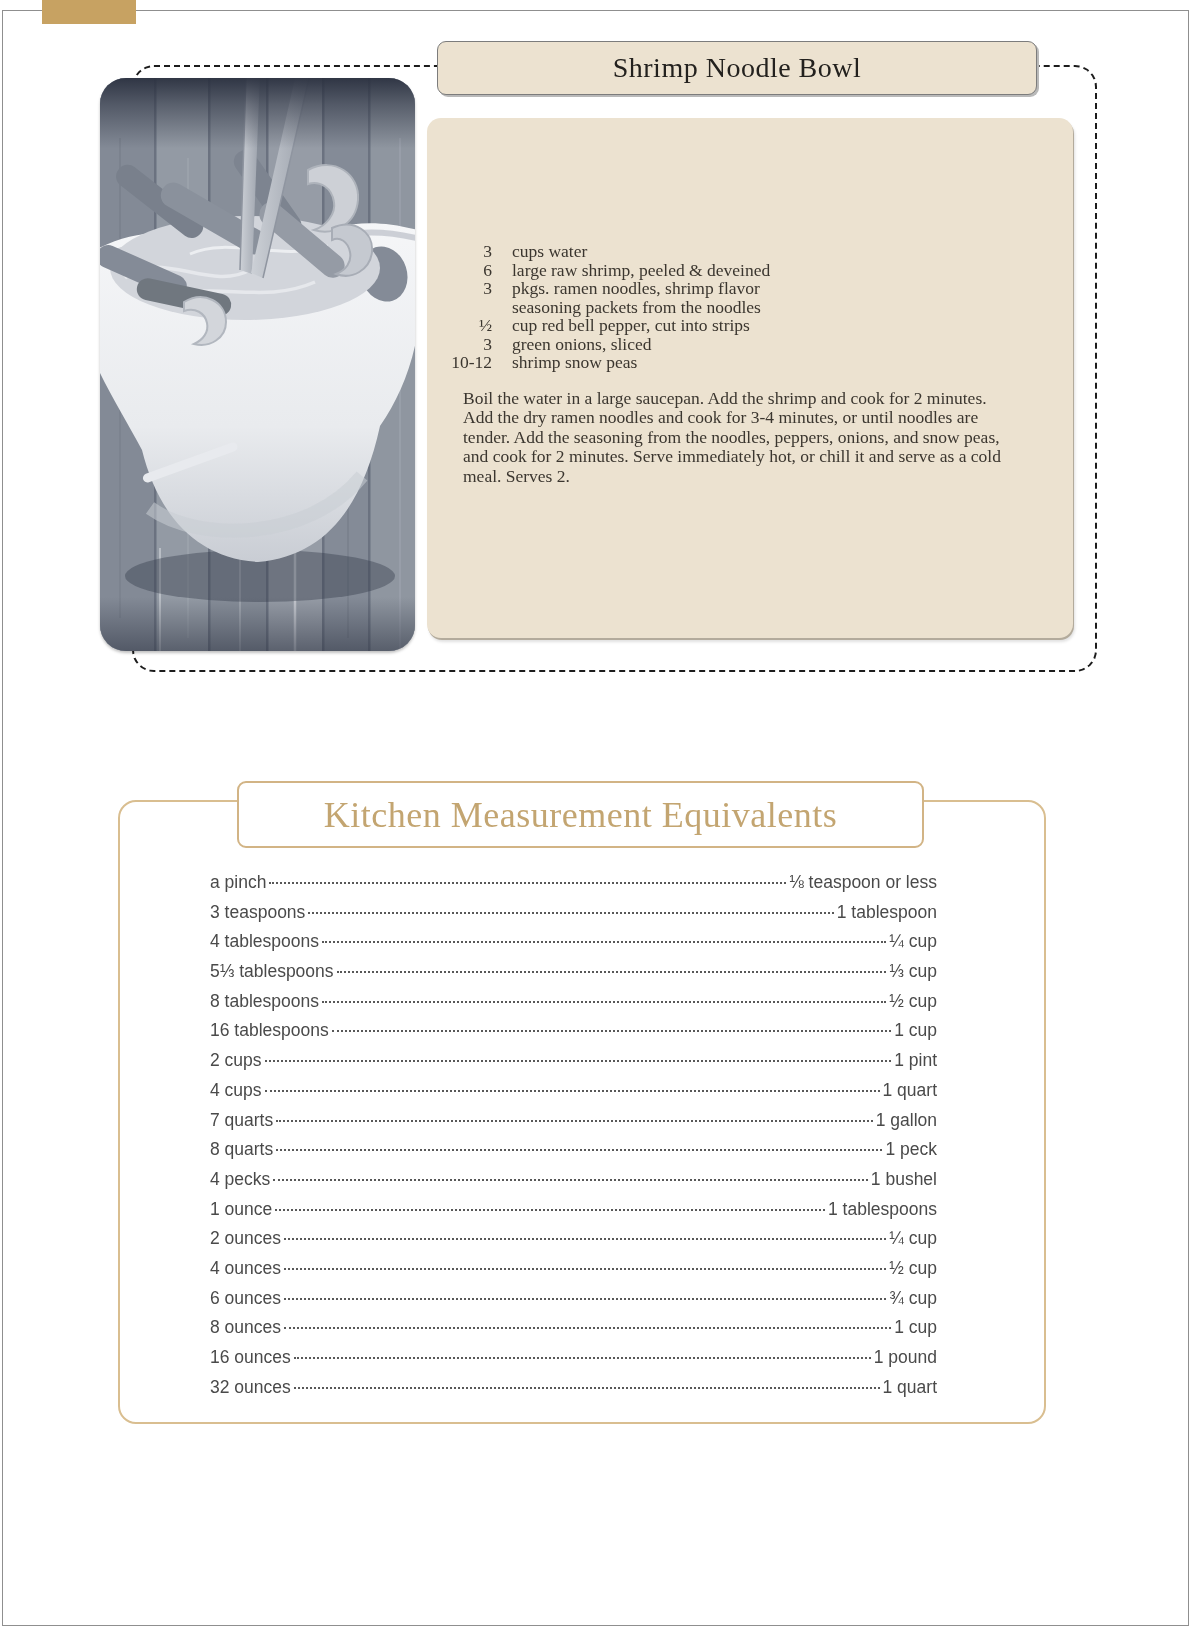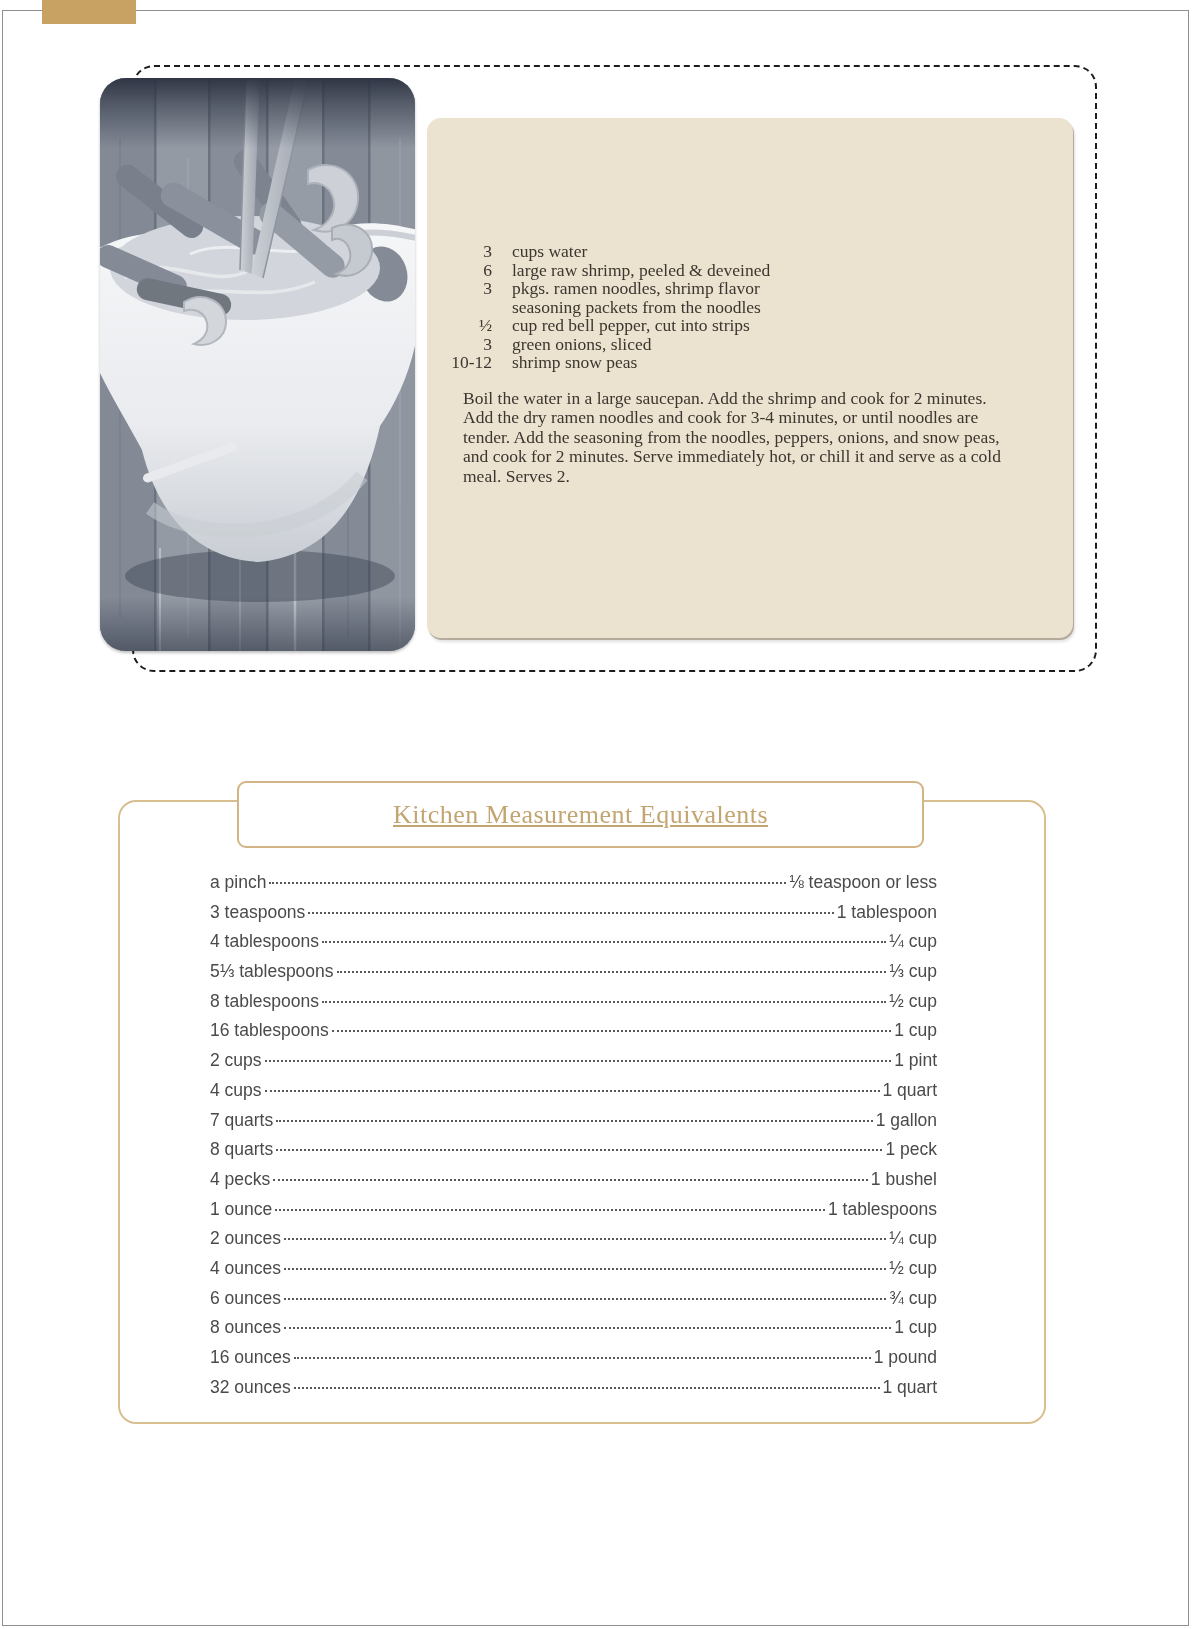--- a/index.html
+++ b/index.html
@@ -57,21 +57,21 @@
   .meas-box{
     position:absolute;left:118px;top:800px;width:924px;height:620px;
     border:2px solid #d9be90;border-radius:18px;background:#ffffff;z-index:1;
   }
   .meas-title-box{
     position:absolute;left:237px;top:781px;width:683px;height:63px;
     background:#ffffff;border:2px solid #d2b485;border-radius:9px;z-index:2;
     display:flex;align-items:center;justify-content:center;
   }
   .meas-title-box .t{
-    font-size:26px;color:#c3a571;letter-spacing:.5px;text-decoration:underline;
+    font-size:36px;color:#c3a571;letter-spacing:.5px;
   }
   .meas-list{
     position:absolute;left:210px;top:872px;width:727px;z-index:3;
     font-family:"Liberation Sans","DejaVu Sans",sans-serif;
     color:#4a4a4a;font-size:17.5px;
   }
   .m-row{display:flex;align-items:baseline;height:29.7px;}
   .m-dots{
     flex:1;border-bottom:2.5px dotted #585858;
     margin:0 3px;transform:translateY(-4px);
@@ -184,20 +184,23 @@
         <polygon points="196,-4 210,-4 163,200 151,195" fill="url(#stick)"></polygon>
         <path d="M 146 -4 L 140 192" stroke="#8f95a0" stroke-width="1.5"></path>
         <path d="M 210 -4 L 163 200" stroke="#8f95a0" stroke-width="1.5"></path>
       </g>
 
       <rect x="0" y="0" width="315" height="220" fill="url(#topVig)"></rect>
       <rect x="0" y="380" width="315" height="193" fill="url(#botVig)"></rect>
     </svg>
   </div>
 
+  <div class="recipe-title-box">
+    <span class="t">Shrimp Noodle Bowl</span>
+  </div>
 
   <div class="ingredient-panel">
     <div id="ingredient-list">
   <div class="ing-row">
     <span class="ing-qty">3</span>
     <span class="ing-text">cups water</span>
   </div>
 
   <div class="ing-row">
     <span class="ing-qty">6</span>

